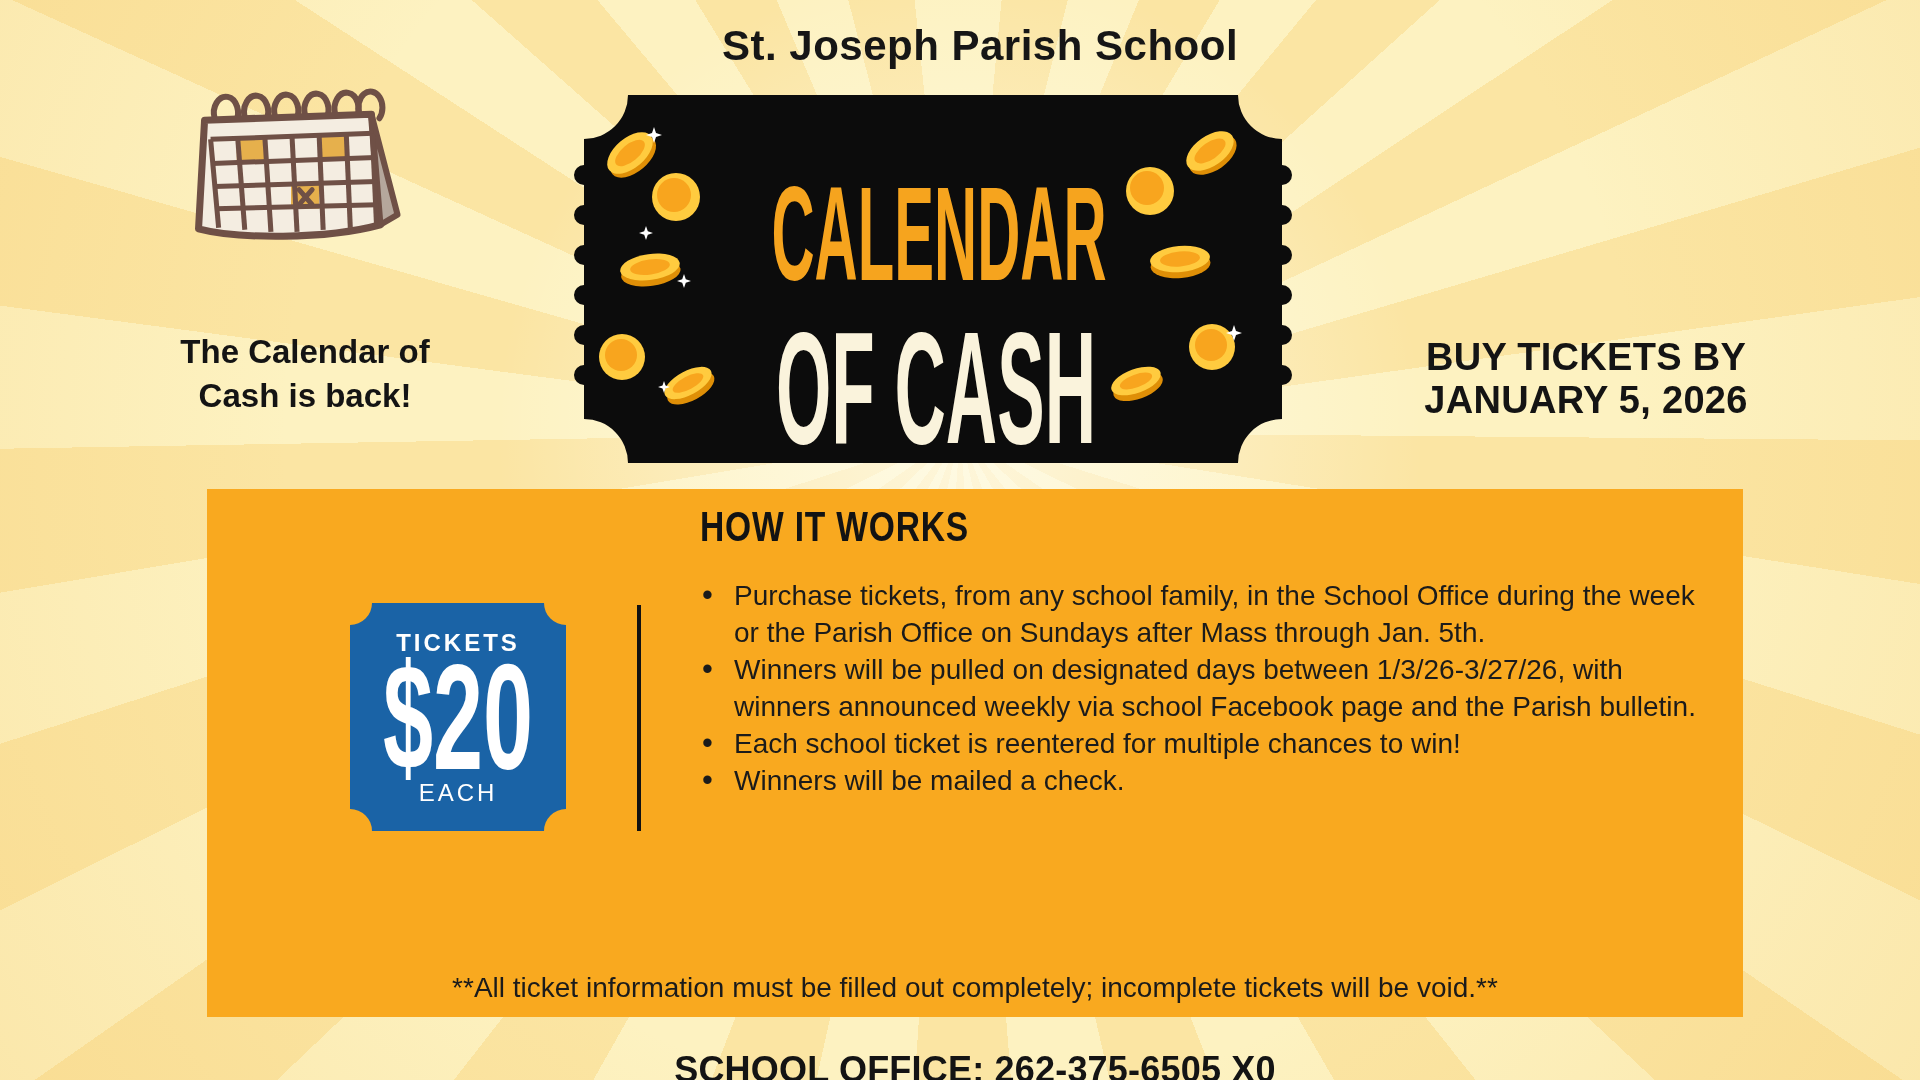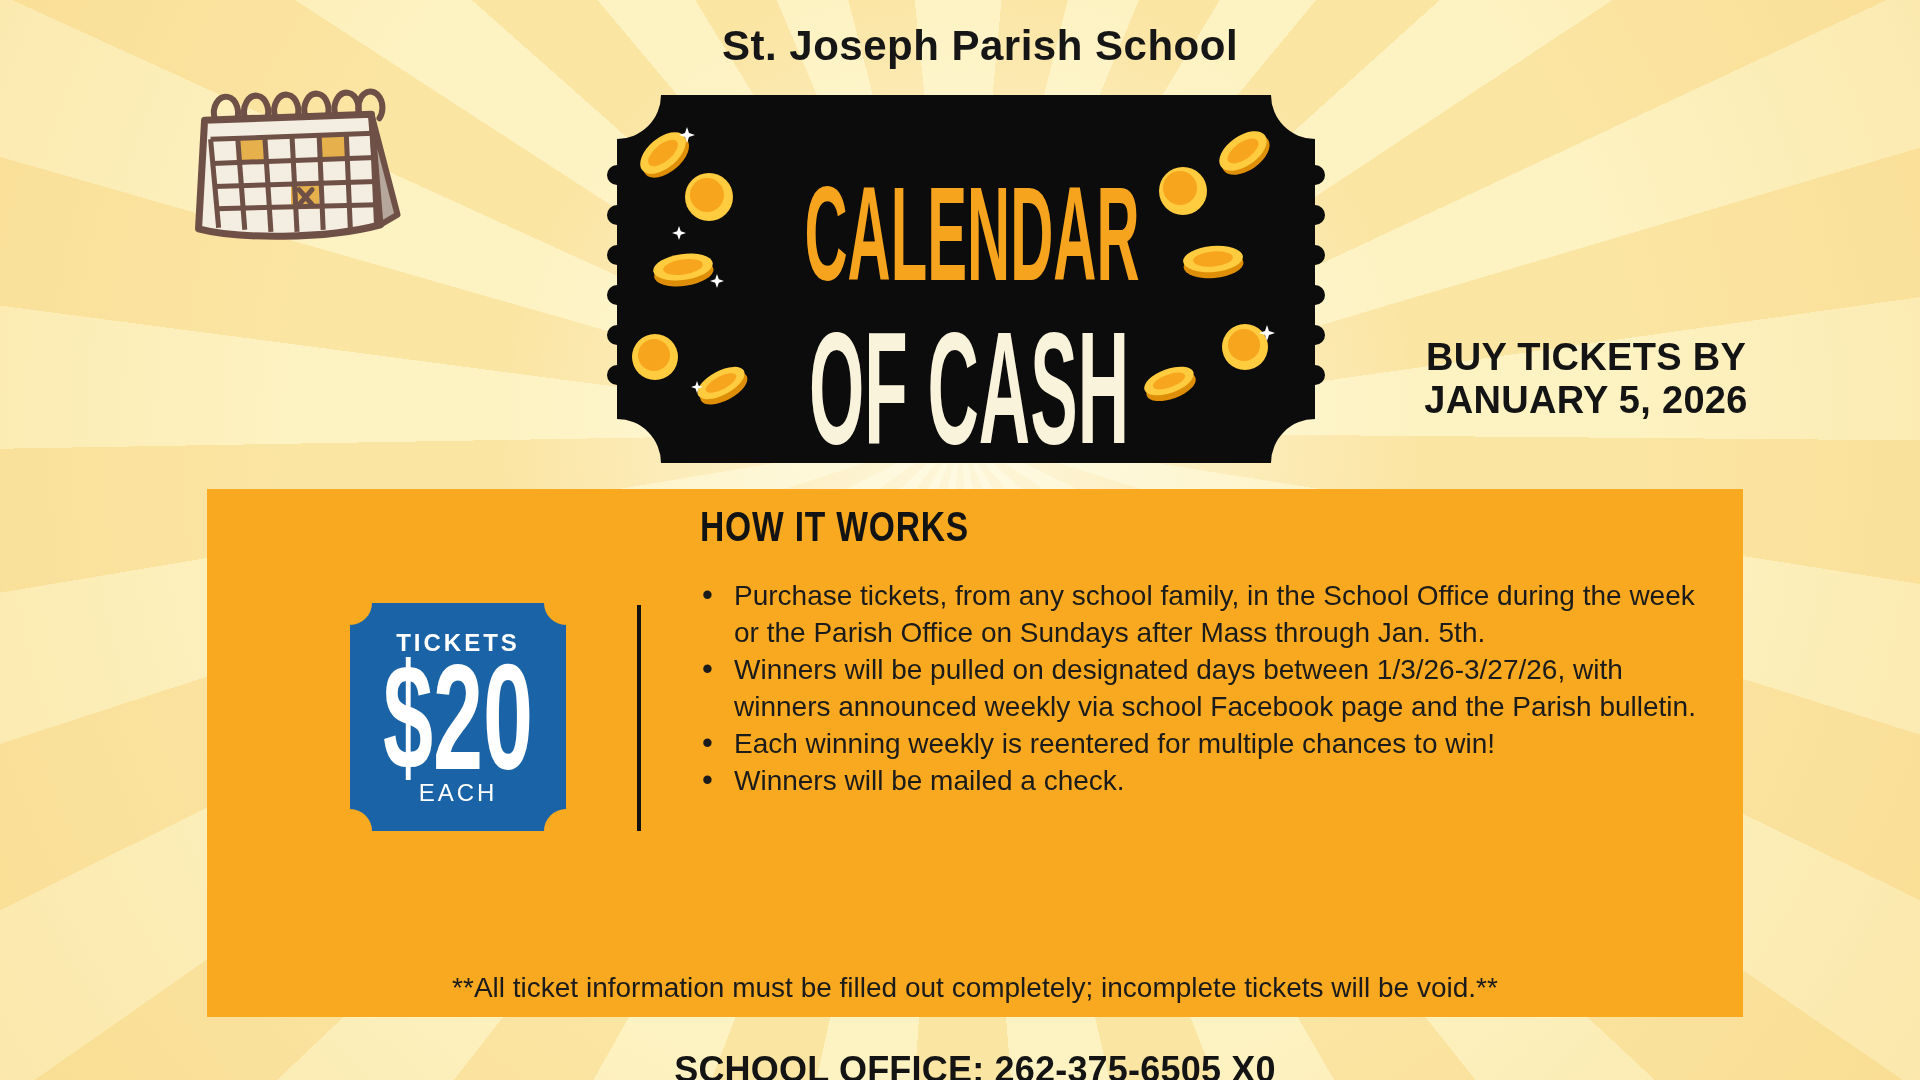--- a/index.html
+++ b/index.html
@@ -14,21 +14,21 @@
   }
   .school-name{
     position:absolute;top:22px;left:0;width:100%;text-align:center;
     font-size:42px;font-weight:600;letter-spacing:.5px;color:#161616;padding-left:20px;
   }
   .calendar-icon{position:absolute;left:172px;top:76px;width:236px;height:196px;}
   .tagline{
     position:absolute;left:138px;top:330px;width:334px;text-align:center;
     font-weight:bold;font-size:33px;line-height:44px;color:#141414;
   }
-  .main-ticket{position:absolute;left:607px;top:95px;width:718px;height:348px;}
+  .main-ticket{position:absolute;left:574px;top:95px;width:718px;height:348px;}
   .main-ticket svg{overflow:visible;display:block;}
 
   .prize-note{position:absolute;left:1452px;top:50px;width:244px;height:230px;}
   .prize-frame{position:absolute;left:0;top:0;width:100%;height:100%;}
   .prize-text{
     position:absolute;left:0;top:32px;width:100%;text-align:center;
     font-weight:bold;font-size:44px;line-height:54px;color:#131313;
     transform:scaleX(.62);
   }
   .deadline{
@@ -99,20 +99,24 @@
       <path d="M36 63 L44 151"></path>
       <path d="M63 62 L70 153"></path>
       <path d="M90 61 L96 155"></path>
       <path d="M117 60 L122 155"></path>
       <path d="M144 59 L148 153"></path>
       <path d="M171 58 L175 151"></path>
       <path d="M197 57 L201 147"></path>
     </g>
   </svg>
 
+  <div class="tagline">
+    <div>The Calendar of</div>
+    <div>Cash is back!</div>
+  </div>
 
   <div class="main-ticket">
     <svg viewBox="0 0 718 368" width="718" height="368">
       <path fill="#0C0C0C" d="M54 0 H664 A44 44 0 0 0 708 44 L708 70 A10 10 0 0 1 708 90 L708 110 A10 10 0 0 1 708 130 L708 150 A10 10 0 0 1 708 170 L708 190 A10 10 0 0 1 708 210 L708 230 A10 10 0 0 1 708 250 L708 270 A10 10 0 0 1 708 290 L708 324 A44 44 0 0 0 664 368 H54 A44 44 0 0 0 10 324 L10 290 A10 10 0 0 1 10 270 L10 250 A10 10 0 0 1 10 230 L10 210 A10 10 0 0 1 10 190 L10 170 A10 10 0 0 1 10 150 L10 130 A10 10 0 0 1 10 110 L10 90 A10 10 0 0 1 10 70 L10 44 A44 44 0 0 0 54 0 Z"></path>
 
       <g transform="translate(56,58) rotate(-40)">
         <ellipse cy="5" rx="27" ry="15" fill="#DF8F07"></ellipse>
           <ellipse rx="27" ry="15" fill="#FFCB3F"></ellipse>
           <ellipse rx="18" ry="8.5" fill="#F8A51E"></ellipse>
       </g>
@@ -186,21 +190,21 @@
       <div class="badge-top">TICKETS</div>
       <div class="badge-amount">$20</div>
       <div class="badge-bottom">EACH</div>
     </div>
 
     <div class="divider"></div>
 
     <ul class="bullets">
       <li>Purchase tickets, from any school family, in the School Office during the week or the Parish Office on Sundays after Mass through Jan. 5th.</li>
       <li>Winners will be pulled on designated days between 1/3/26-3/27/26, with winners announced weekly via school Facebook page and the Parish bulletin.</li>
-      <li>Each winning weekly is reentered for multiple chances to win!</li>
+      <li>Each school ticket is reentered for multiple chances to win!</li>
       <li>Winners will be mailed a check.</li>
     </ul>
 
     <div class="footnote">**All ticket information must be filled out completely; incomplete tickets will be void.**</div>
   </div>
 
   <div class="contact">SCHOOL OFFICE: 262-375-6505 X0</div>
 
 </div>
 

